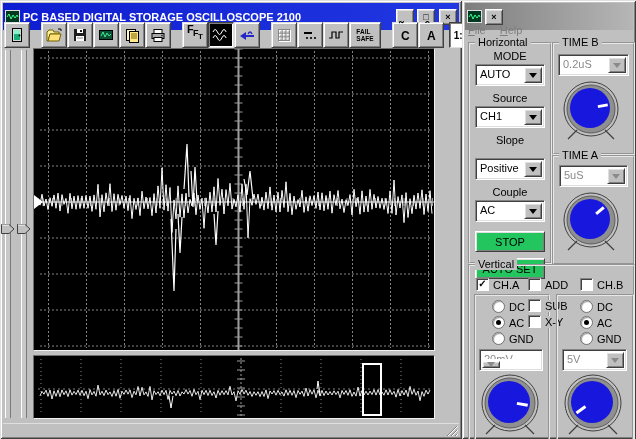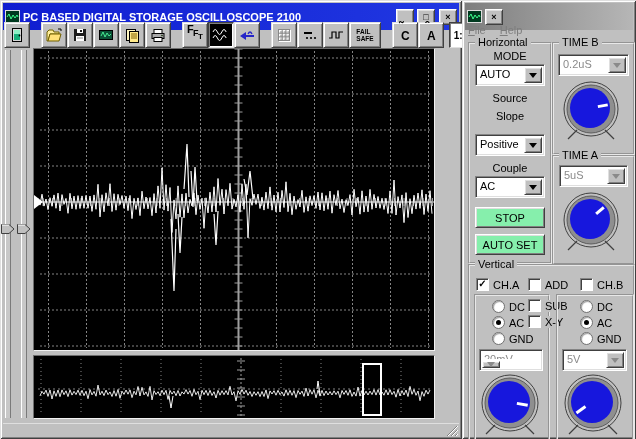--- a/index.html
+++ b/index.html
@@ -62,21 +62,21 @@
   .field-label{text-align:center;margin-top:6px;}
   .combo{display:flex;height:20px;background:#fff;border:1px solid;border-color:#848484 #fff #fff #848484;
          box-shadow:inset 1px 1px 0 #404040,inset -1px -1px 0 #dfdfdf;}
   .combo-val{flex:1;padding:3px 0 0 4px;font-size:11px;color:#000;overflow:hidden;white-space:nowrap;}
   .combo-btn{width:16px;margin:2px;background:#c0c0c0;border:1px solid;border-color:#fff #404040 #404040 #fff;
              box-shadow:inset 1px 1px 0 #dfdfdf,inset -1px -1px 0 #808080;
              display:flex;align-items:center;justify-content:center;flex:none;}
   .arr{width:0;height:0;border-left:4px solid transparent;border-right:4px solid transparent;border-top:5px solid #000;}
   .combo.disabled .combo-val{color:#8a8a8a;}
   .combo.disabled .arr{border-top-color:#8a8a8a;}
-  .btn95{height:19px;background:#86efac;border:1px solid;border-color:#fff #404040 #404040 #fff;
+  .btn95{height:19px;background:#22c55e;border:1px solid;border-color:#fff #404040 #404040 #fff;
          box-shadow:inset 1px 1px 0 #dfdfdf,inset -1px -1px 0 #808080;
          display:flex;align-items:center;justify-content:center;font-size:11px;}
   .check,.radio{display:flex;align-items:center;gap:4px;position:absolute;}
   .cb{width:11px;height:11px;background:#fff;border:1px solid;border-color:#848484 #fff #fff #848484;
       box-shadow:inset 1px 1px 0 #404040;display:flex;align-items:center;justify-content:center;
       font-size:10px;font-weight:bold;color:#000;flex:none;}
   .cb.on::after{content:"✓";position:relative;top:-1px;}
   .rb{width:11px;height:11px;border-radius:50%;background:#fff;border:1px solid #707070;
       box-shadow:inset 1px 1px 1px #a0a0a0;position:relative;flex:none;}
   .rb.on::after{content:"";position:absolute;left:3px;top:3px;width:5px;height:5px;border-radius:50%;background:#000;}
@@ -417,20 +417,26 @@
     <div class="group" style="left:6px;top:42px;width:80px;height:218px;">
       <span class="group-label">Horizontal</span>
       <div class="field-label">MODE</div>
       <div class="combo" style="margin:2px 5px 0;">
         <span class="combo-val">AUTO</span>
         <span class="combo-btn">
             <span class="arr"></span>
           </span>
       </div>
       <div class="field-label">Source</div>
+      <div class="combo" style="margin:2px 5px 0;">
+        <span class="combo-val">CH1</span>
+        <span class="combo-btn">
+            <span class="arr"></span>
+          </span>
+      </div>
       <div class="field-label">Slope</div>
       <div class="combo" style="margin:12px 5px 0;">
         <span class="combo-val">Positive</span>
         <span class="combo-btn">
             <span class="arr"></span>
           </span>
       </div>
       <div class="field-label">Couple</div>
       <div class="combo" style="margin:2px 5px 0;">
         <span class="combo-val">AC</span>

